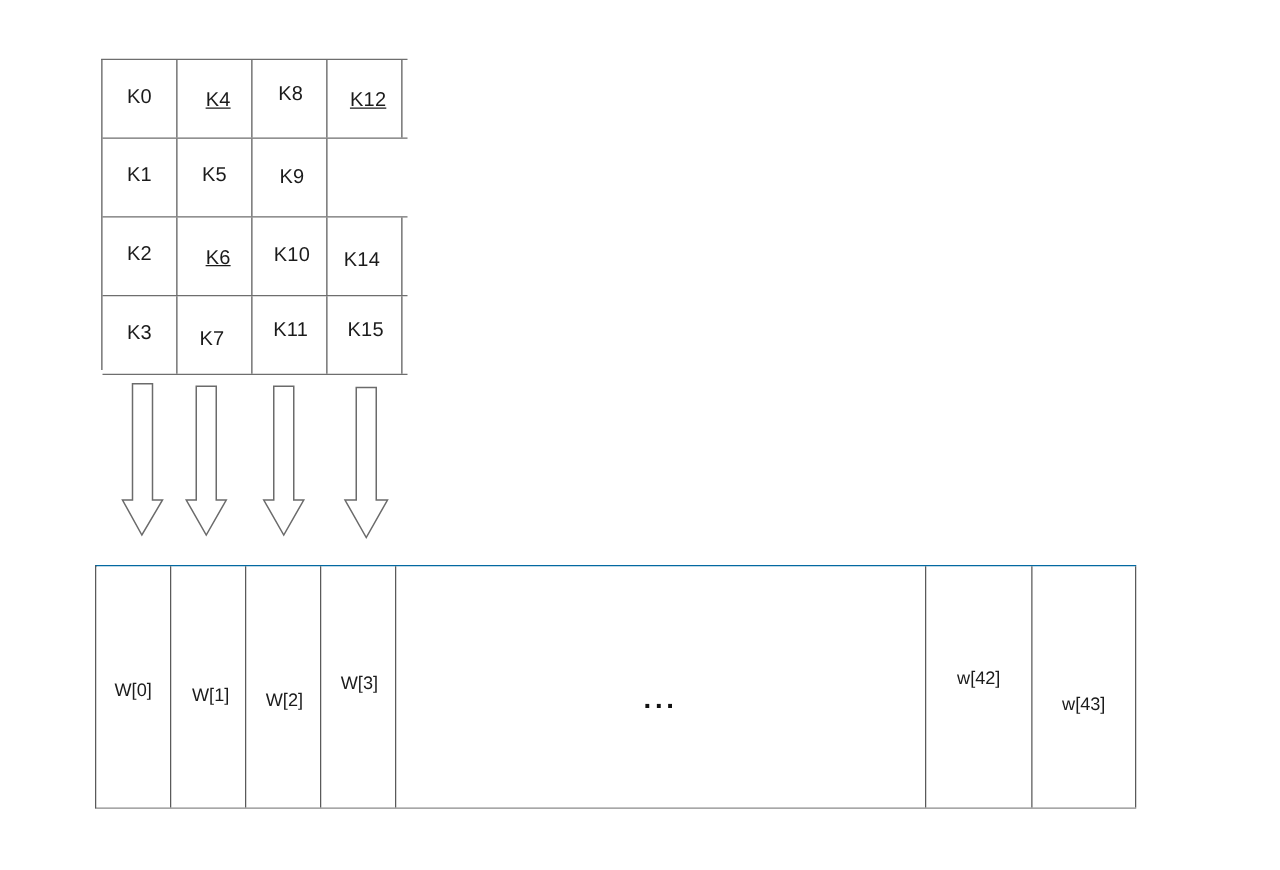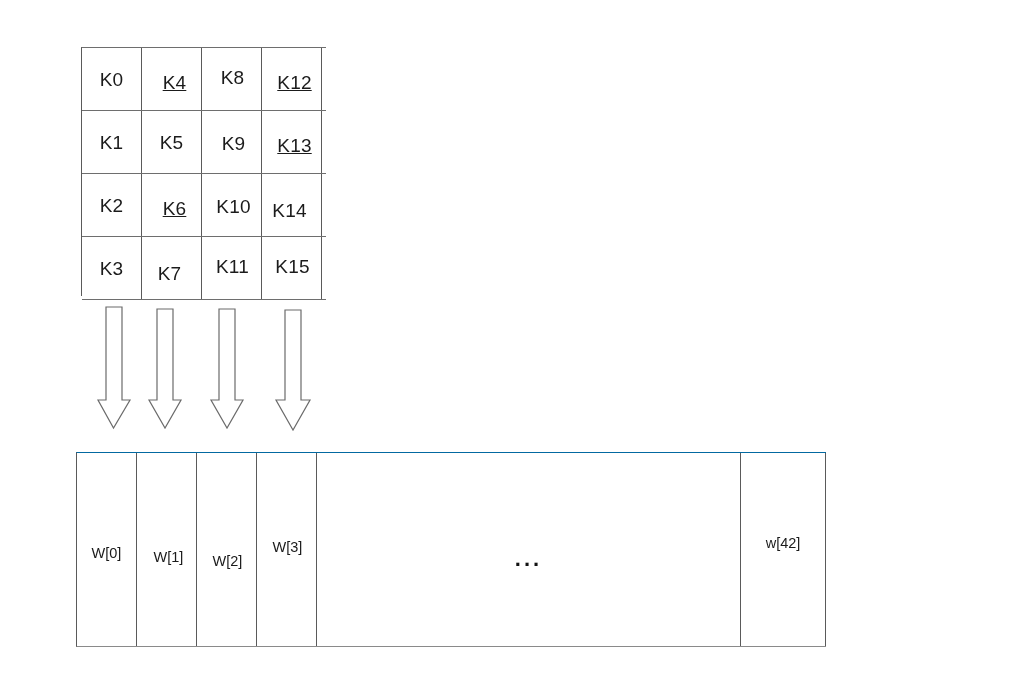--- a/index.html
+++ b/index.html
@@ -48,21 +48,21 @@
   .matrix-cell {
     width: 60px;
     border-right: 1px solid #5a5a5a;
     position: relative;
     box-sizing: border-box;
   }
   .matrix-cell .cell-label {
     position: absolute;
     width: 100%;
     text-align: center;
-    font-size: 19px;
+    font-size: 16px;
     letter-spacing: 0.2px;
     color: #1b1b1b;
     white-space: nowrap;
   }
 
   
   .jit-a .cell-label { top: 21px; left: 0px; }
   .jit-b .cell-label { top: 24px; left: 3px; text-decoration: underline; }
   .jit-c .cell-label { top: 19px; left: 1px; }
   .jit-d .cell-label { top: 26px; left: -2px; }
@@ -154,23 +154,20 @@
     <div class="matrix-row">
       <div class="matrix-cell jit-a">
         <span class="cell-label">K1</span>
       </div>
       <div class="matrix-cell jit-a">
         <span class="cell-label">K5</span>
       </div>
       <div class="matrix-cell jit-e">
         <span class="cell-label">K9</span>
       </div>
-      <div class="matrix-cell jit-b">
-        <span class="cell-label">K13</span>
-      </div>
     </div>
 
     <div class="matrix-row">
       <div class="matrix-cell jit-a">
         <span class="cell-label">K2</span>
       </div>
       <div class="matrix-cell jit-b">
         <span class="cell-label">K6</span>
       </div>
       <div class="matrix-cell jit-e">
@@ -226,16 +223,19 @@
     </div>
 
     <div class="word-cell wc-gap">
       <span class="ellipsis">...</span>
     </div>
 
     <div class="word-cell wc42">
       <span class="word-label">w[42]</span>
     </div>
 
+    <div class="word-cell wc43">
+      <span class="word-label">w[43]</span>
+    </div>
 
   </div>
 
 </div>
 
 </body></html>

